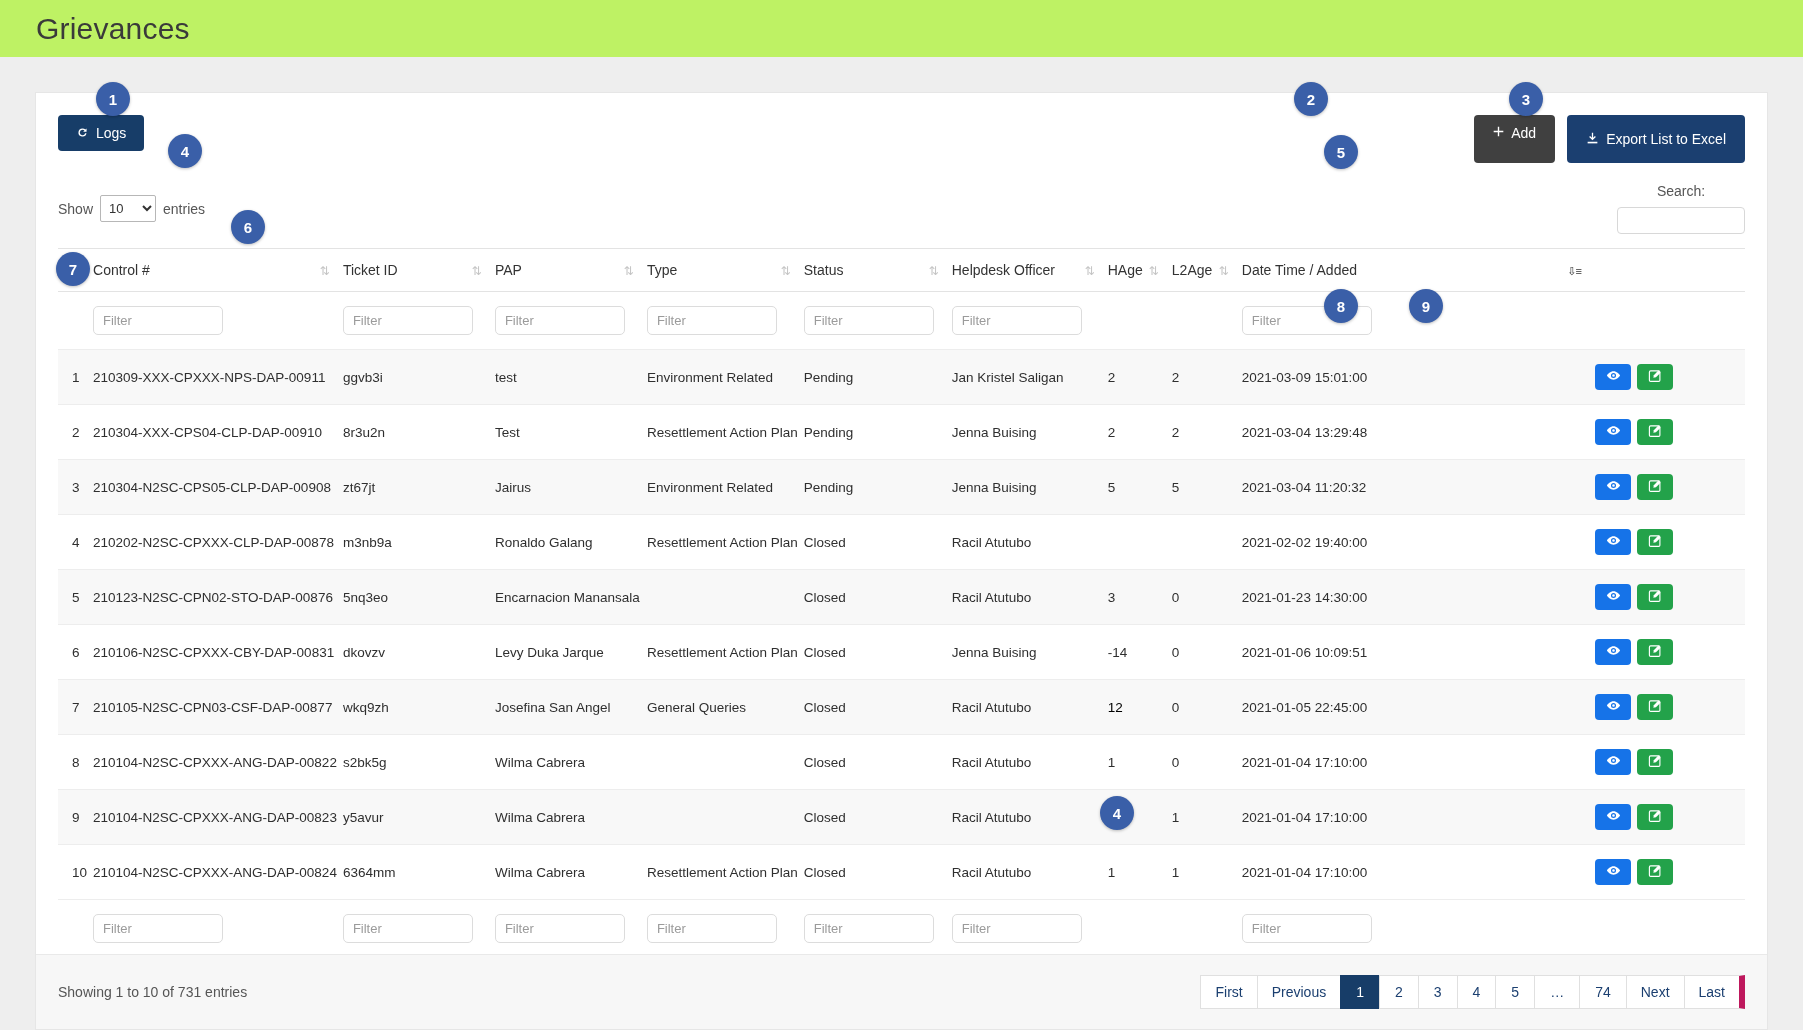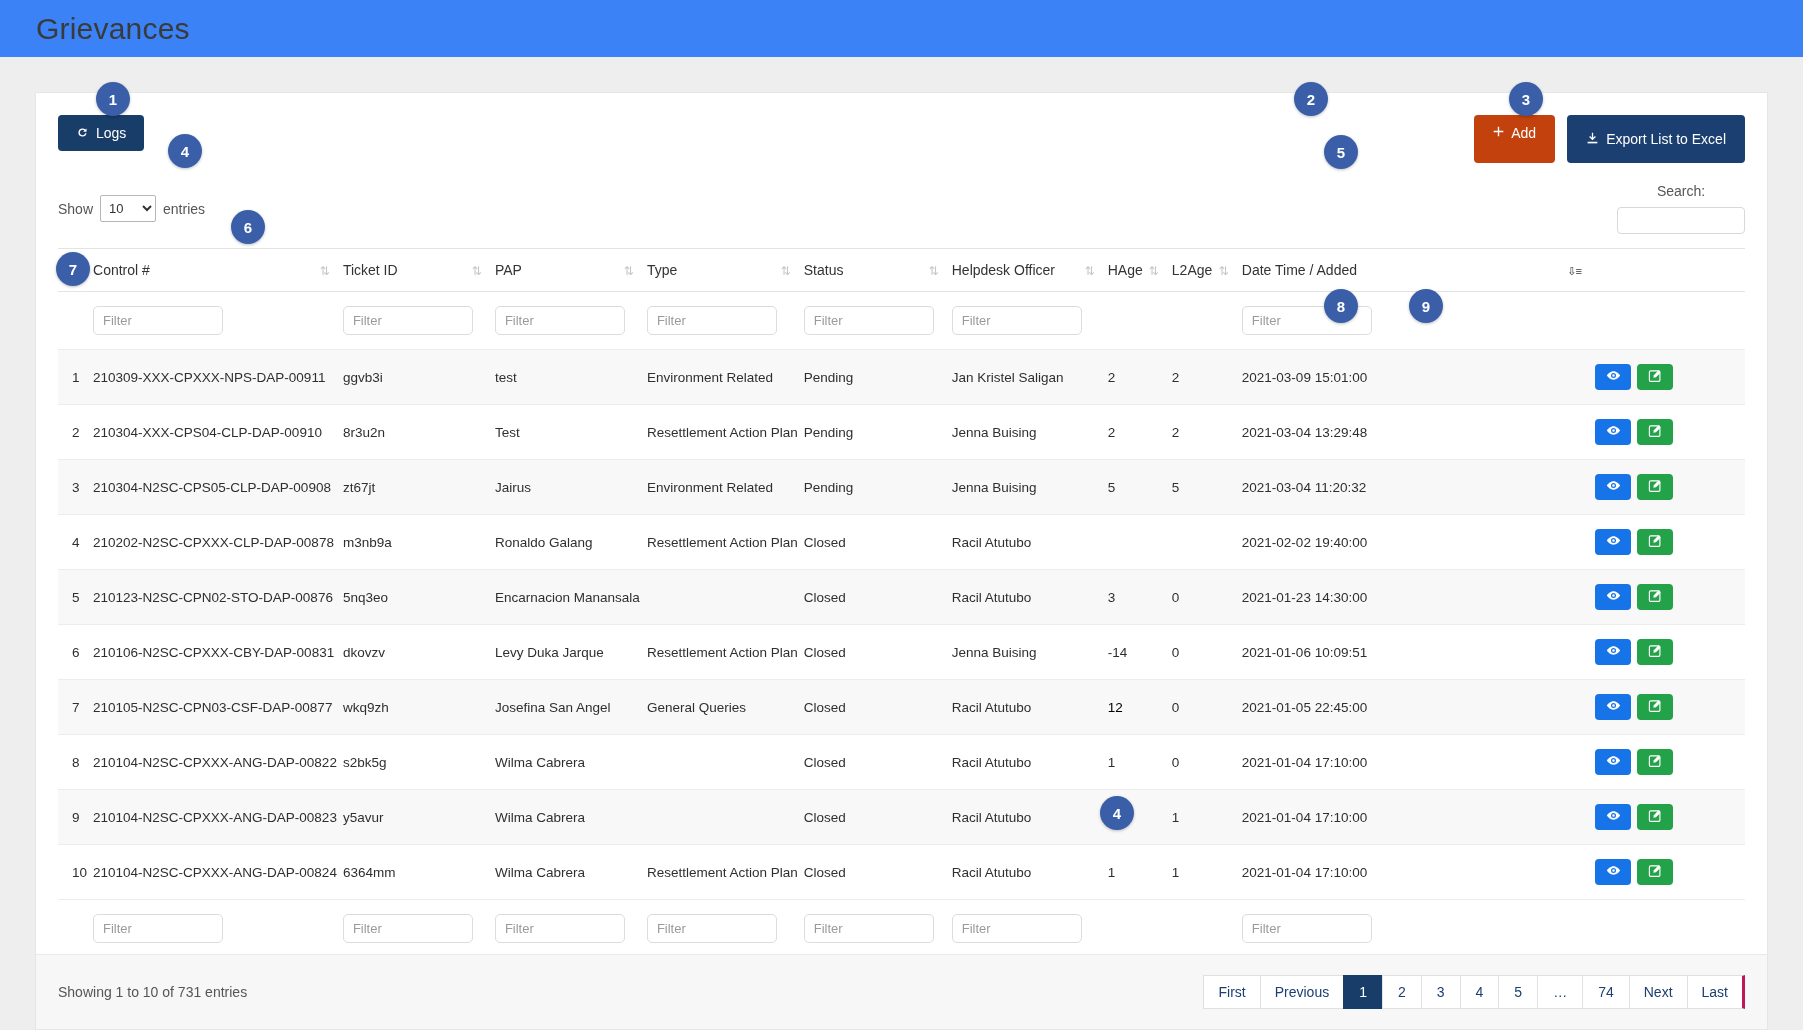--- a/index.html
+++ b/index.html
@@ -6,21 +6,21 @@
   html, body {
     margin: 0; padding: 0;
     width: 1803px; height: 1030px;
     background: #eeeeee;
     font-family: "Liberation Sans", sans-serif;
     overflow: hidden;
   }
 
   
   .page-header {
-    background: #3b82f6;
+    background: #bef264;
     height: 57px;
     padding: 0 0 0 36px;
     display: flex;
     align-items: center;
   }
   .page-title {
     font-size: 30px;
     font-weight: 400;
     color: #3a3a3a;
     letter-spacing: .2px;
@@ -53,21 +53,21 @@
     color: #ffffff;
     font-size: 14px;
     font-family: "Liberation Sans", sans-serif;
     cursor: pointer;
     display: inline-flex;
     align-items: flex-start;
     gap: 7px;
     line-height: 1;
   }
   .btn-logs { background: #173d68; padding: 11px 18px; }
-  .btn-add  { background: #c2410c; padding: 11px 19px; }
+  .btn-add  { background: #404040; padding: 11px 19px; }
   .btn-export { background: #1b3f70; padding: 17px 19px; }
   .right-btns { display: flex; gap: 12px; }
 
   .icon-svg { display: block; }
 
   
   .meta-row {
     display: flex;
     justify-content: space-between;
     align-items: center;
@@ -184,21 +184,21 @@
     border: 1px solid #e0e0e0;
     border-right: none;
     background: #fff;
     color: #1b3f70;
     font-size: 14px;
     padding: 9px 14px;
     cursor: pointer;
     font-family: "Liberation Sans", sans-serif;
     line-height: 1;
   }
-  .pg:last-child { border-right: 3px solid #be185d; }
+  .pg:last-child { border-right: 6px solid #be185d; }
   .pg.active { background: #173d68; color: #ffffff; border-color: #173d68; }
   .pg.num { padding: 9px 15px; }
 
   
   .badge {
     position: absolute;
     width: 34px; height: 34px;
     border-radius: 50%;
     background: #3a5fa8;
     color: #fff;

